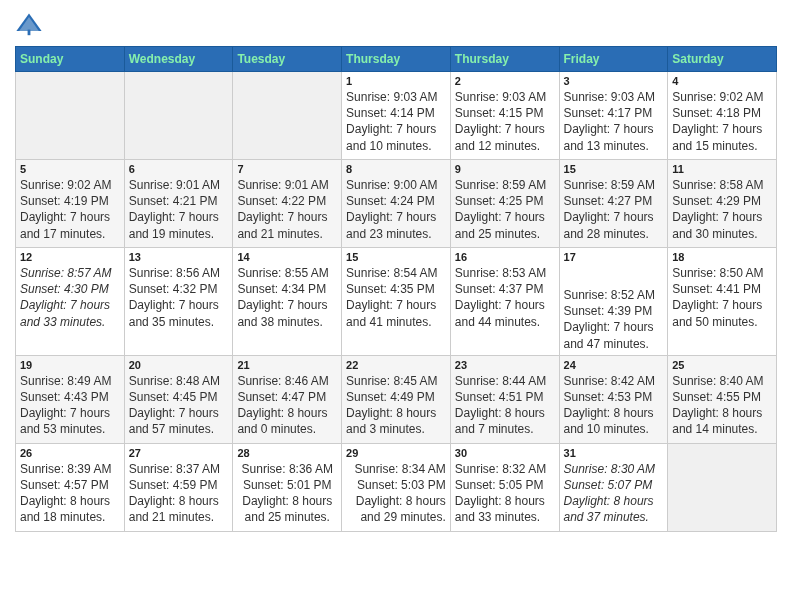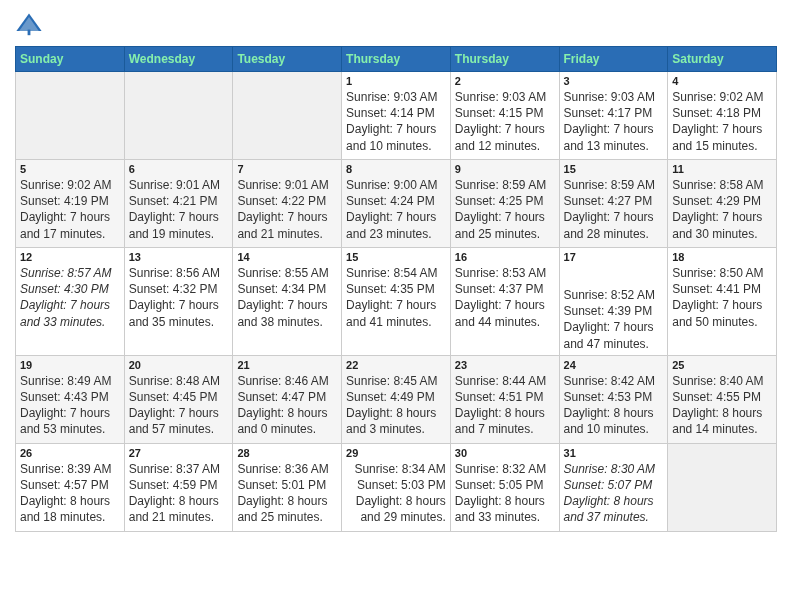--- a/index.html
+++ b/index.html
@@ -330,21 +330,21 @@
           </td>
           <td>
             <div class="day-number">27</div>
             <div class="day-info" style="white-space: pre-line;">Sunrise: 8:37 AM
 Sunset: 4:59 PM
 Daylight: 8 hours
 and 21 minutes.</div>
           </td>
           <td>
             <div class="day-number">28</div>
-            <div class="day-info" style="white-space: pre-line;">Sunrise: 8:36 AM
+            <div class="day-info" style="white-space: pre-line; text-align: center;">Sunrise: 8:36 AM
 Sunset: 5:01 PM
 Daylight: 8 hours
 and 25 minutes.</div>
           </td>
           <td>
             <div class="day-number">29</div>
             <div class="day-info" style="white-space: pre-line; text-align: right;">Sunrise: 8:34 AM
 Sunset: 5:03 PM
 Daylight: 8 hours
 and 29 minutes.</div>

